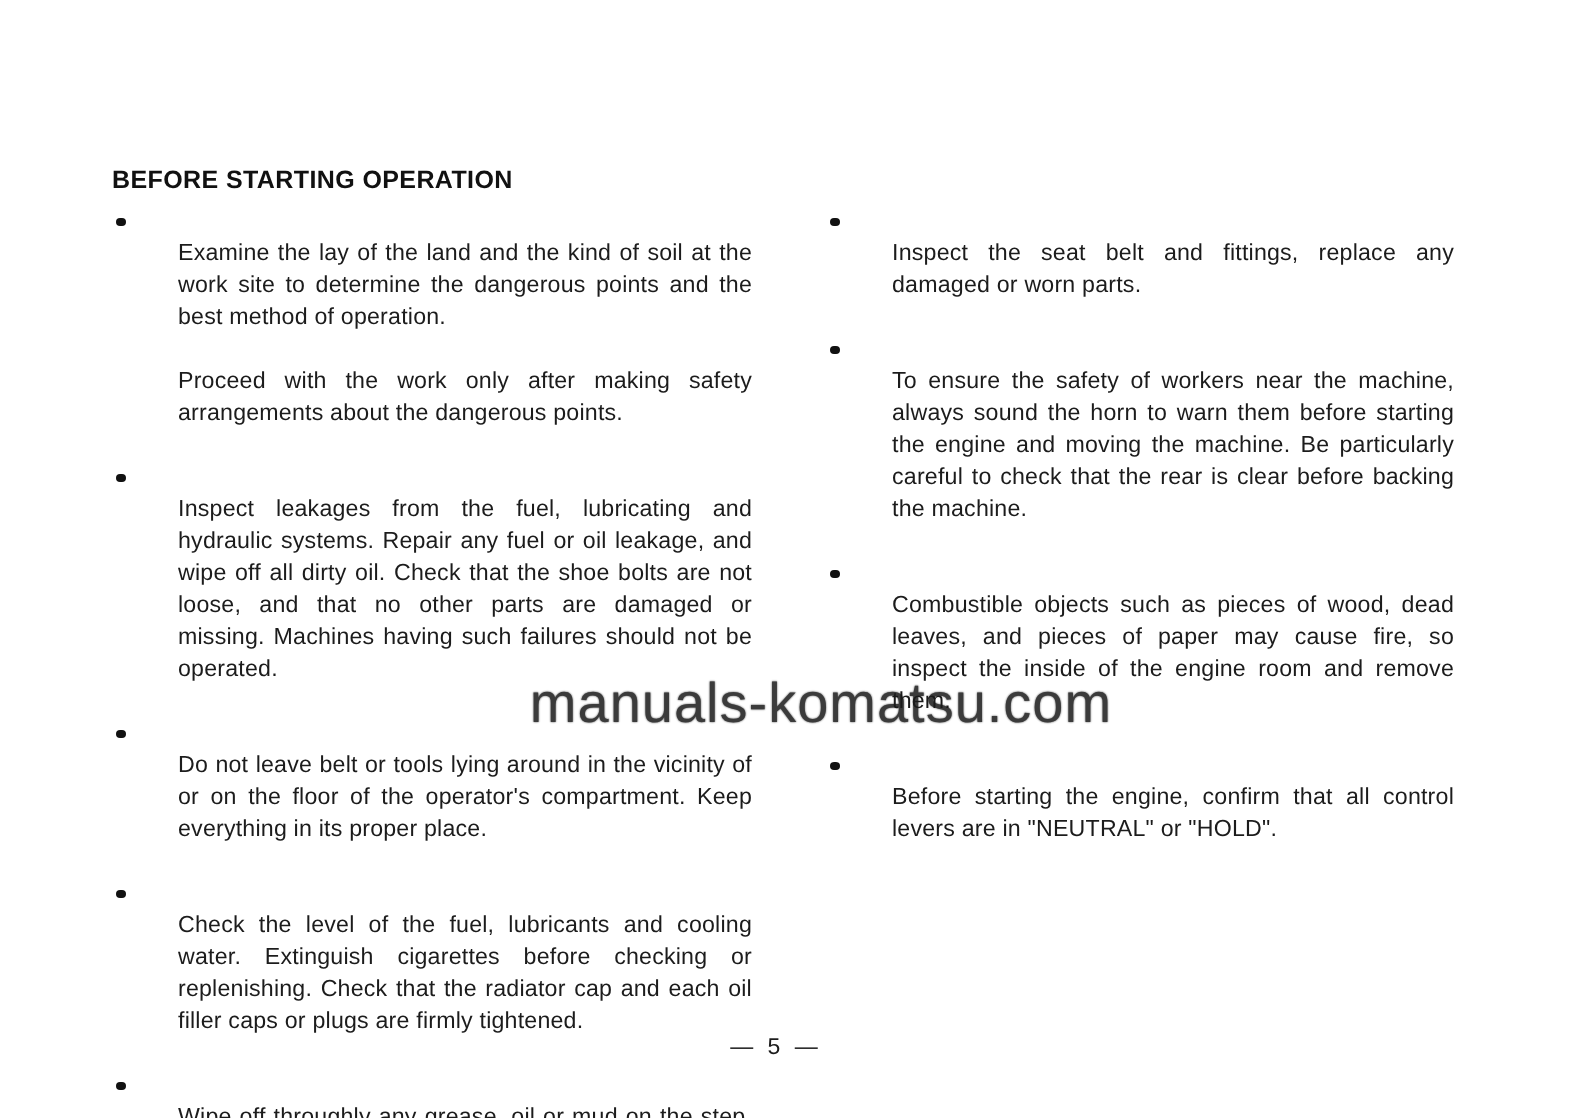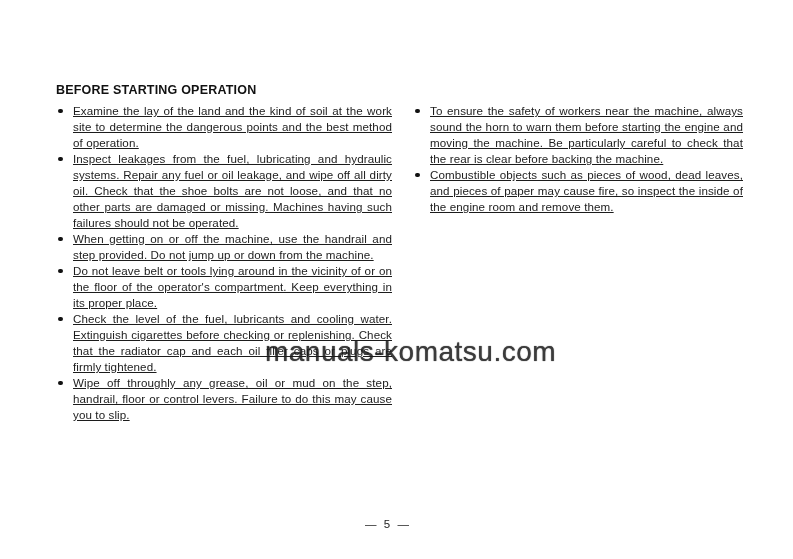--- a/index.html
+++ b/index.html
@@ -49,21 +49,21 @@
     border-radius: 50%;
     background: var(--heading);
   }
   .txt {
     flex: 1;
     font-size: 11.6px;
     line-height: 16px;
     text-align: justify;
     letter-spacing: 0.1px;
   }
-  .txt p { margin: 0; text-decoration: underline; }
+  .txt p { margin: 16px; }
   .watermark {
     position: absolute;
     top: 336px;
     left: calc(50% + 14px);
     transform: translateX(-50%);
     font-size: 28px;
     letter-spacing: 0.5px;
     white-space: nowrap;
     color: var(--watermark);
     opacity: 0.85;
@@ -88,36 +88,31 @@
   <div class="content">
 
     <div class="col-left">
       <h1 class="section-heading">BEFORE STARTING OPERATION</h1>
       <div class="list">
 
         <div class="item">
           <span class="dot"></span>
           <div class="txt">
             <p>Examine the lay of the land and the kind of soil at the work site to determine the dangerous points and the best method of operation.</p>
+            <p>Proceed with the work only after making safety arrangements about the dangerous points.</p>
           </div>
         </div>
 
         <div class="item">
           <span class="dot"></span>
           <div class="txt">
             <p>Inspect leakages from the fuel, lubricating and hydraulic systems. Repair any fuel or oil leakage, and wipe off all dirty oil. Check that the shoe bolts are not loose, and that no other parts are damaged or missing. Machines having such failures should not be operated.</p>
           </div>
         </div>
 
-        <div class="item">
-          <span class="dot"></span>
-          <div class="txt">
-            <p>When getting on or off the machine, use the handrail and step provided. Do not jump up or down from the machine.</p>
-          </div>
-        </div>
 
         <div class="item">
           <span class="dot"></span>
           <div class="txt">
             <p>Do not leave belt or tools lying around in the vicinity of or on the floor of the operator's compartment. Keep everything in its proper place.</p>
           </div>
         </div>
 
         <div class="item">
           <span class="dot"></span>
@@ -135,35 +130,47 @@
 
       </div>
     </div>
 
     <div class="col-right">
       <div class="list">
 
 
 
 
+        <div class="item">
+          <span class="dot"></span>
+          <div class="txt">
+            <p>Inspect the seat belt and fittings, replace any damaged or worn parts.</p>
+          </div>
+        </div>
 
         <div class="item">
           <span class="dot"></span>
           <div class="txt">
             <p>To ensure the safety of workers near the machine, always sound the horn to warn them before starting the engine and moving the machine. Be particularly careful to check that the rear is clear before backing the machine.</p>
           </div>
         </div>
 
         <div class="item">
           <span class="dot"></span>
           <div class="txt">
             <p>Combustible objects such as pieces of wood, dead leaves, and pieces of paper may cause fire, so inspect the inside of the engine room and remove them.</p>
           </div>
         </div>
 
+        <div class="item">
+          <span class="dot"></span>
+          <div class="txt">
+            <p>Before starting the engine, confirm that all control levers are in "NEUTRAL" or "HOLD".</p>
+          </div>
+        </div>
 
       </div>
     </div>
 
   </div>
 
   <div class="watermark">manuals-komatsu.com</div>
   <div class="footer">— 5 —</div>
 </div>
 

